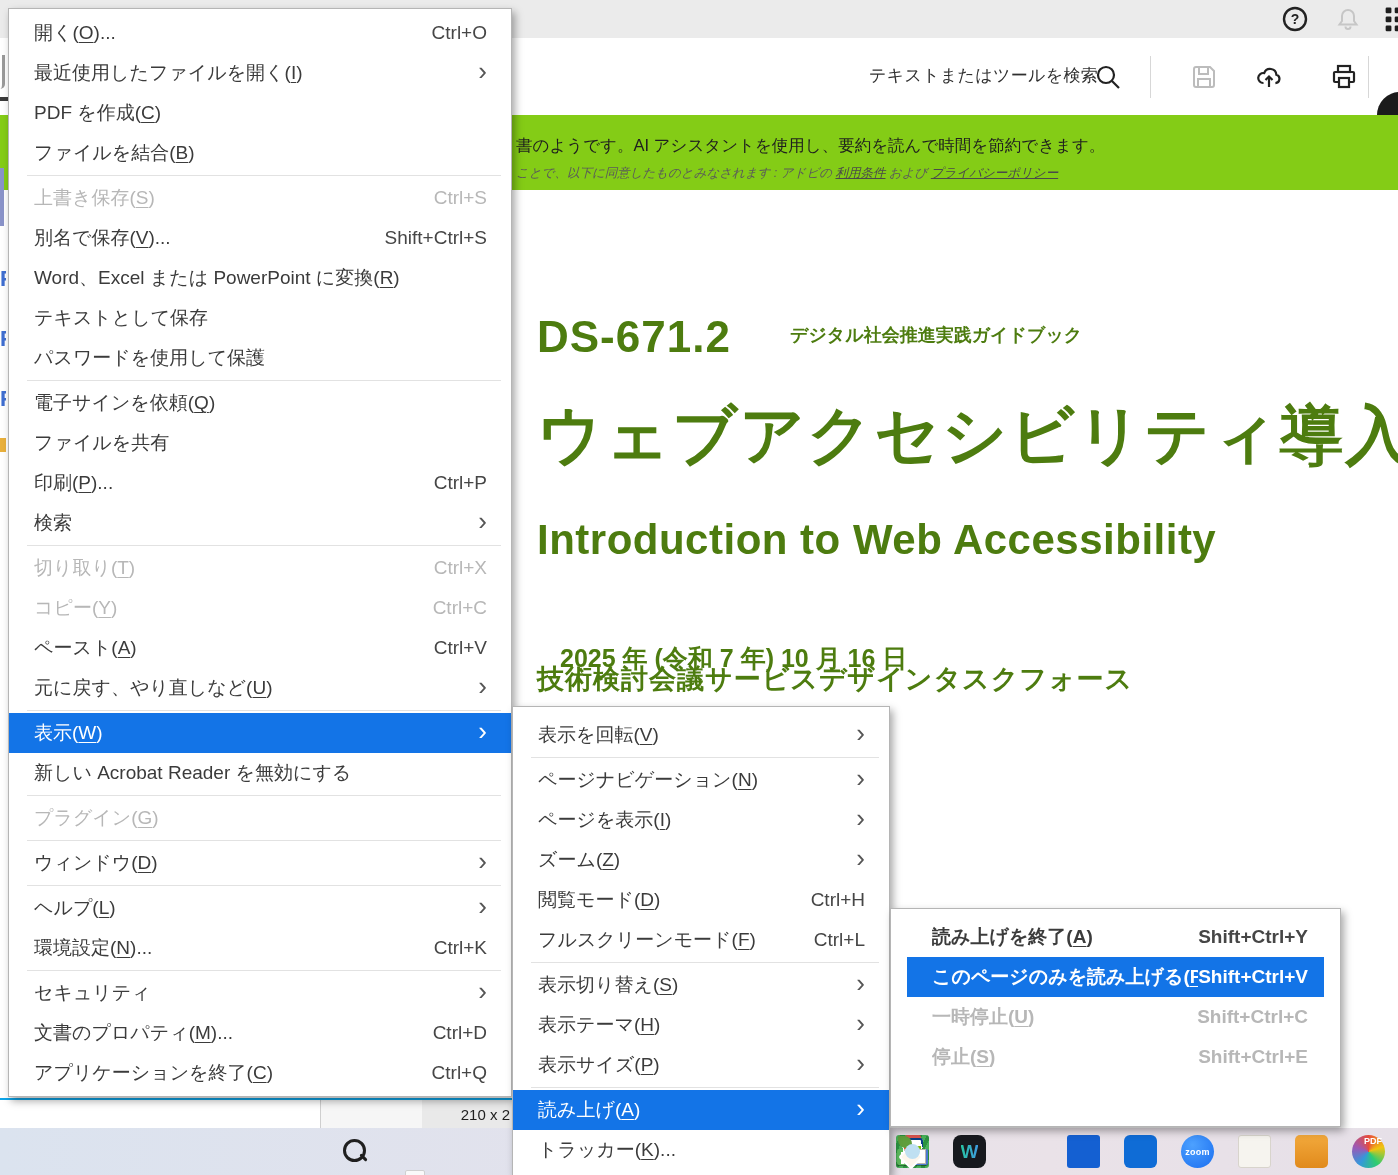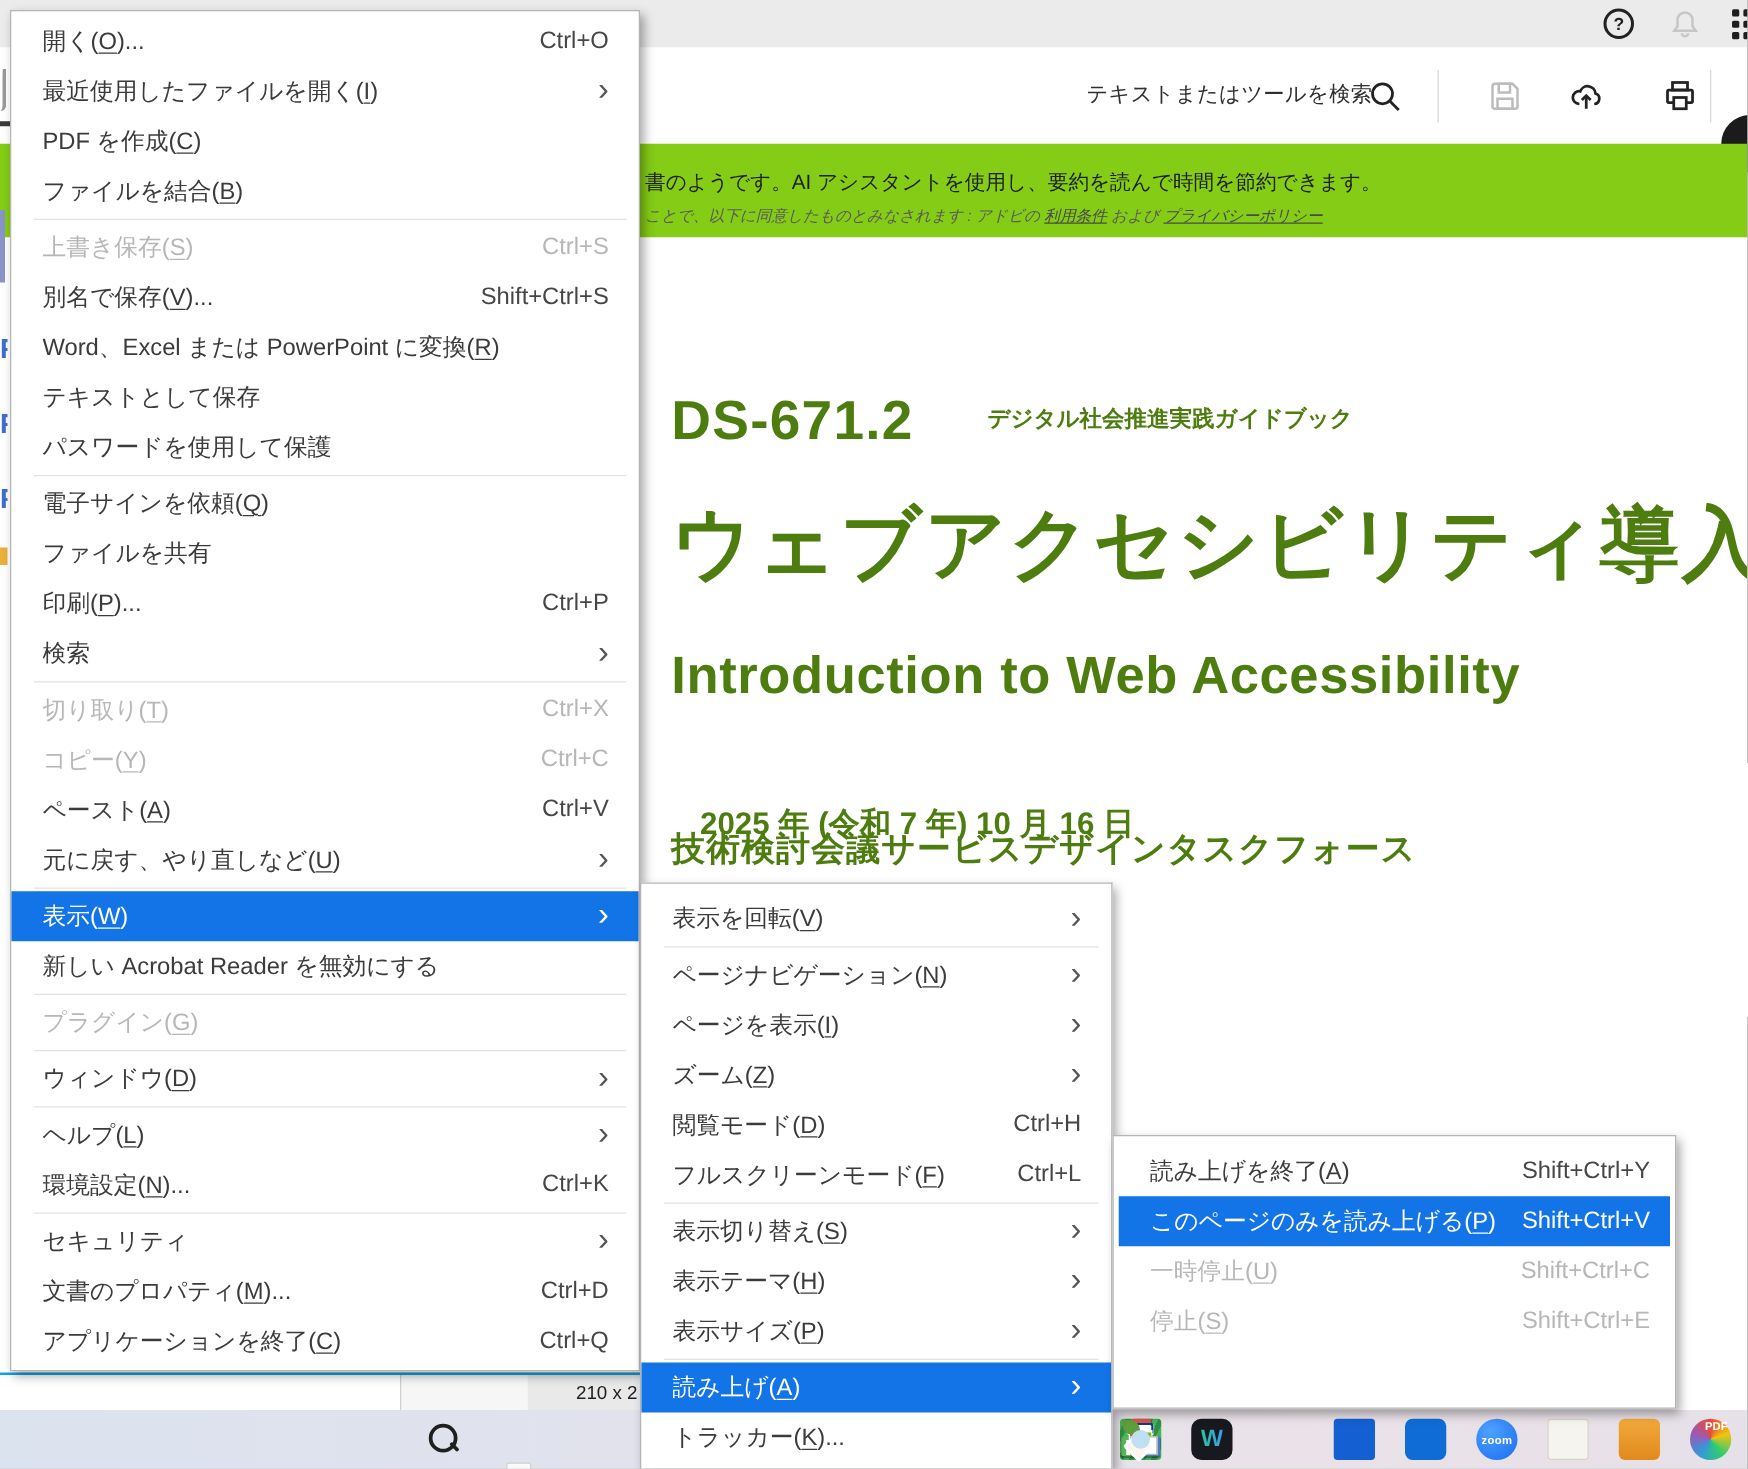--- a/index.html
+++ b/index.html
@@ -90,21 +90,21 @@
   .ic-pdf-app .lab{position:absolute;top:1px;right:3px;color:#fff;font-size:9px;font-weight:bold;}
   .ic-pdf-app::before{content:"";position:absolute;left:6px;top:13px;width:14px;height:14px;background:#fdf6ec;border:2px solid #fff;transform:rotate(45deg);border-radius:2px;}
   
   .ic-paint-app{background:conic-gradient(#e74c3c,#f1c40f,#2ecc71,#3498db,#9b59b6,#e74c3c);border-radius:50%;position:relative;}
   .ic-paint-app::before{content:"";position:absolute;left:9px;top:9px;width:15px;height:15px;border-radius:50%;background:#bfe0f2;}
 
   
   .menu{position:absolute;background:#fff;border:1px solid #b5b5b5;box-shadow:3px 4px 8px rgba(0,0,0,.35);overflow:hidden;}
   .menu-main{left:8px;top:8px;width:504px;height:1089px;padding:4px 0;}
   .menu-view{left:512px;top:706px;width:378px;height:469px;padding:8px 0;border-bottom:none;}
-  .menu-read{left:890px;top:908px;width:451px;height:219px;padding:8px 4px;}
+  .menu-read{left:890px;top:908px;width:451px;height:219px;padding:8px 16px;font-weight:bold;}
   .mi{height:40px;display:flex;align-items:center;padding-left:25px;padding-right:24px;
       font-size:19px;color:#3b3b3b;cursor:default;white-space:nowrap;justify-content:flex-end;}
   .menu-read .mi{padding-right:16px;}
   .mi .lbl{flex:1 1 auto;overflow:hidden;}
   .mi u{text-underline-offset:3px;text-decoration-thickness:1px;}
   .mi .sc{flex:0 0 auto;color:#464646;}
   .mi .arr{flex:0 0 auto;font-size:26px;line-height:1;color:#555;transform:translateY(-2px);}
   .mi.dis,.mi.dis .sc{color:#b7b7b7;}
   .mi.sel{background:#1374e7;color:#fff;}
   .mi.sel .sc{color:#fff;}

